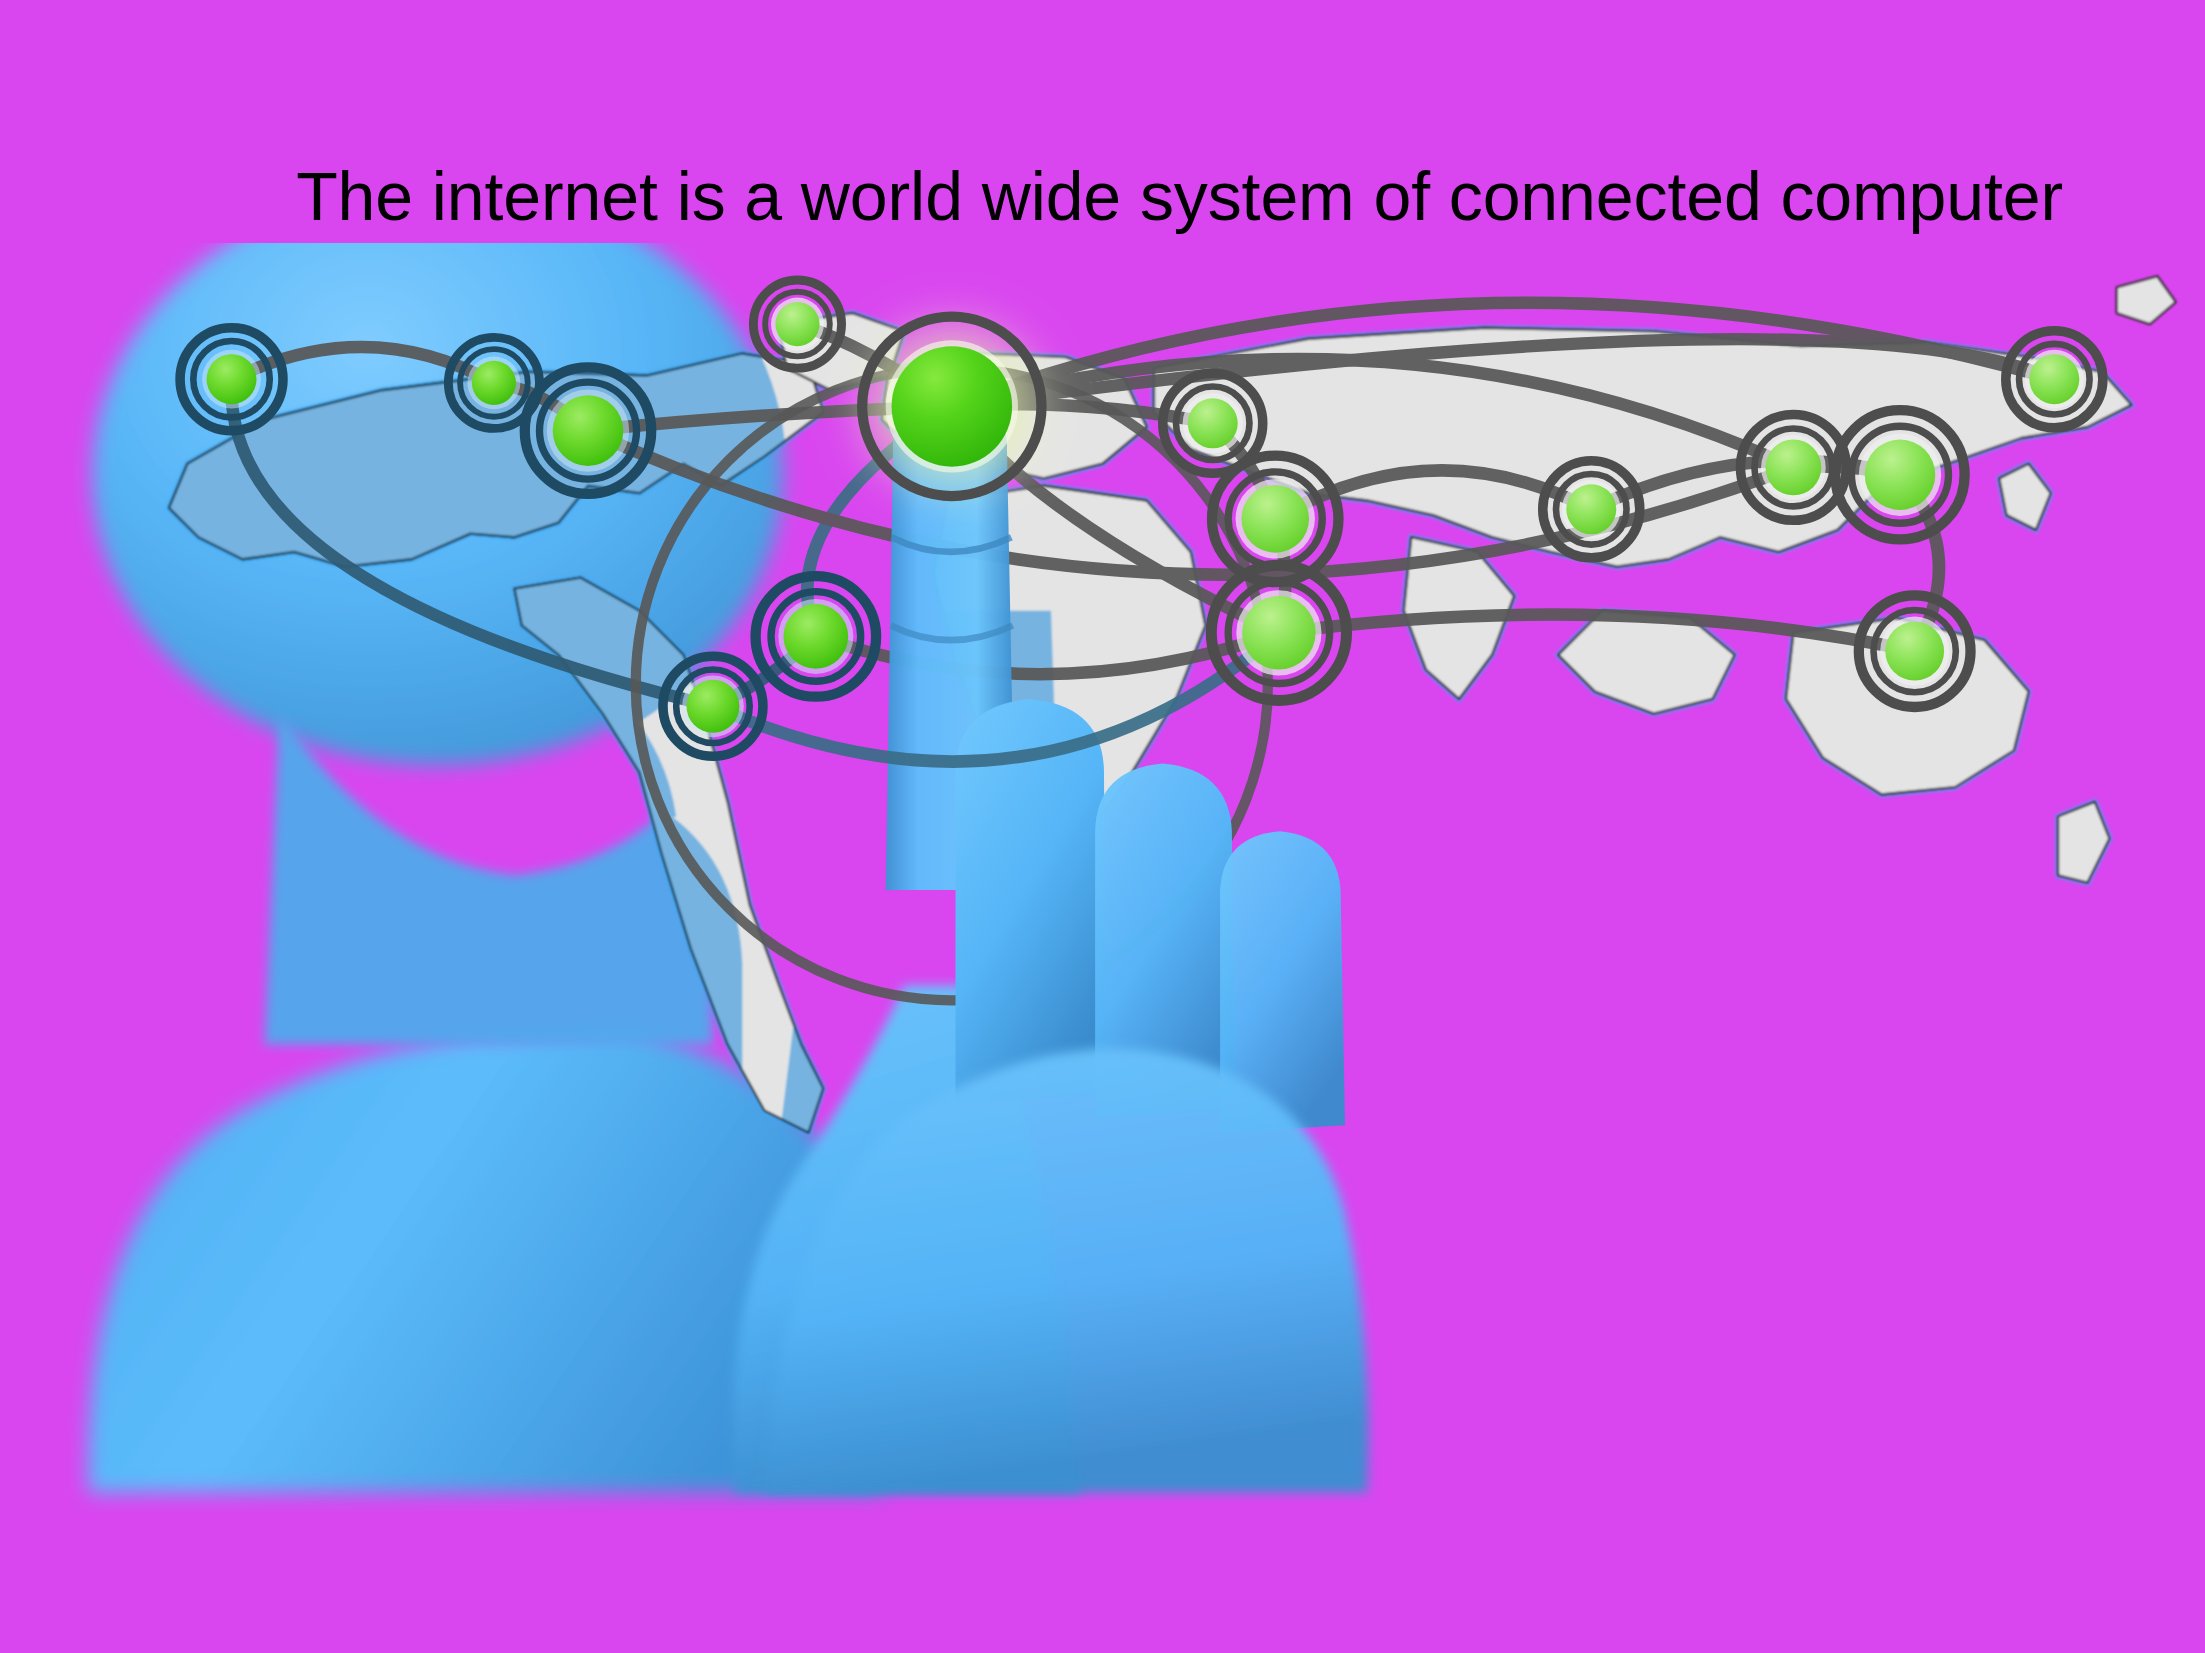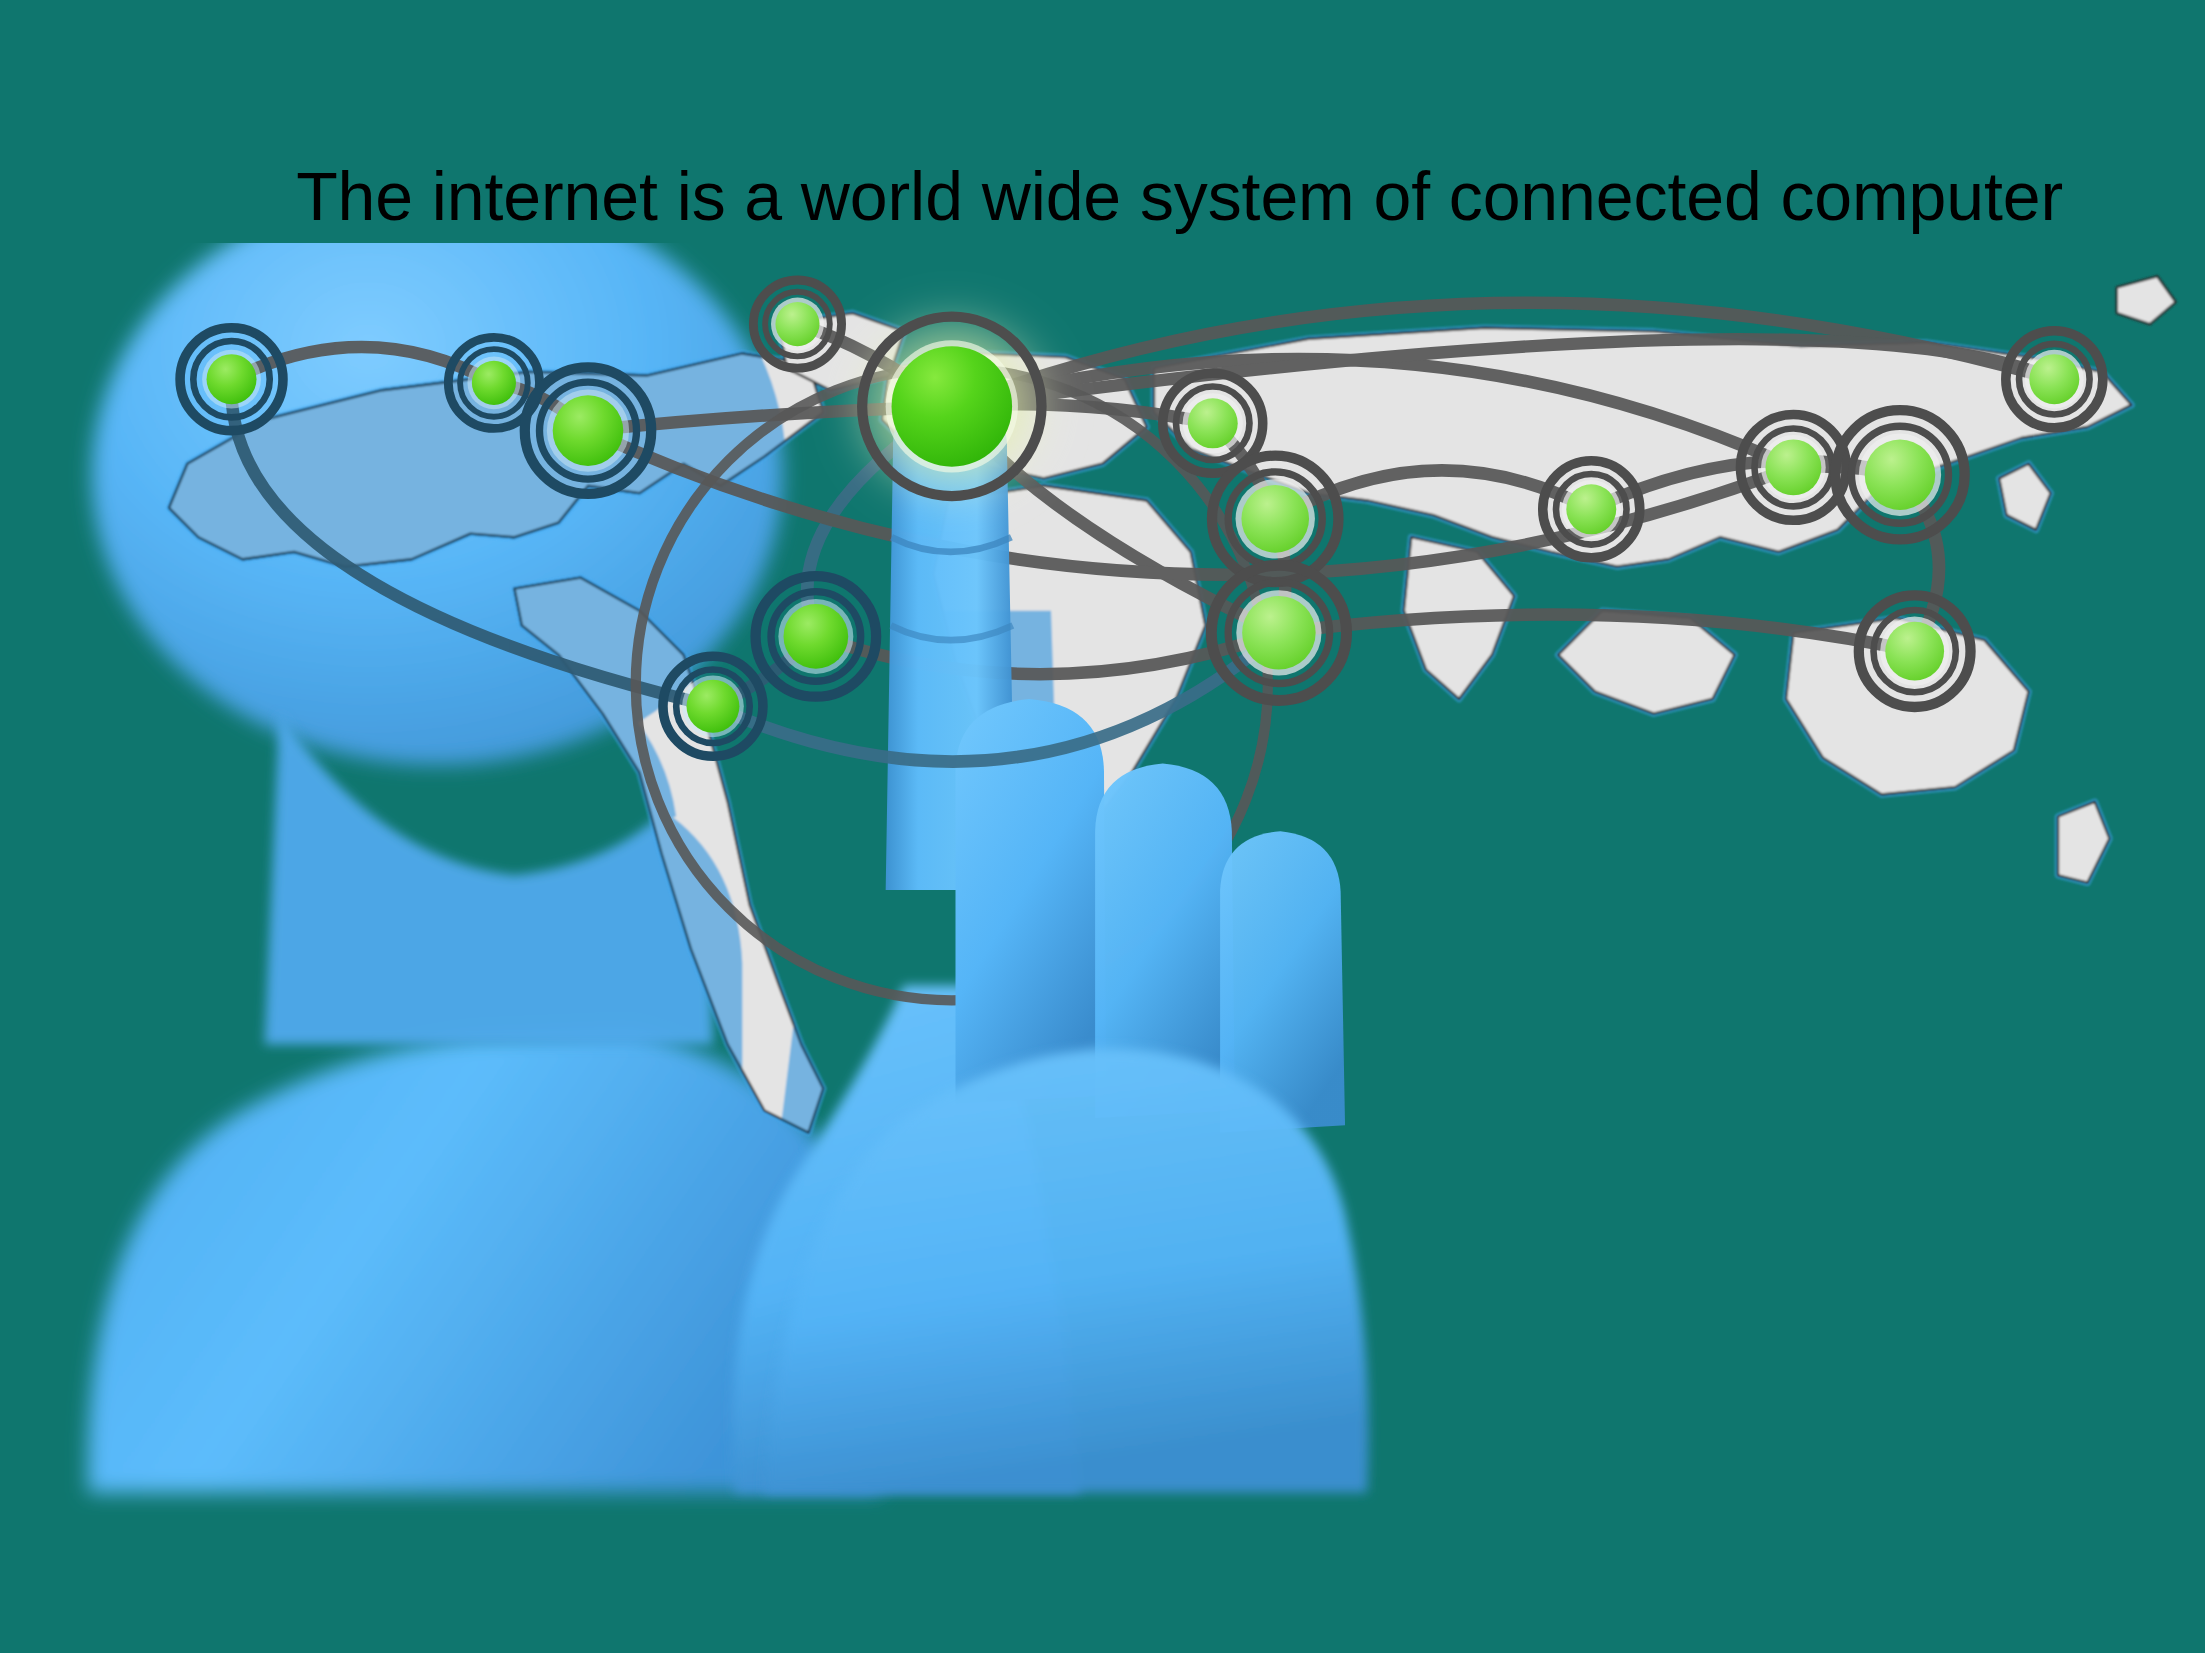--- a/index.html
+++ b/index.html
@@ -11,21 +11,21 @@
     width: 2205px;
     height: 1654px;
     overflow: hidden;
     font-family: "Liberation Sans", sans-serif;
   }
 
   #slide {
     position: relative;
     width: 2205px;
     height: 1654px;
-    background: #0f766e;
+    background: #d946ef;
     overflow: hidden;
   }
 
   
   #title-block {
     position: absolute;
     left: 221px;
     top: 66px;
     width: 1911px;
     font-size: 68px;

